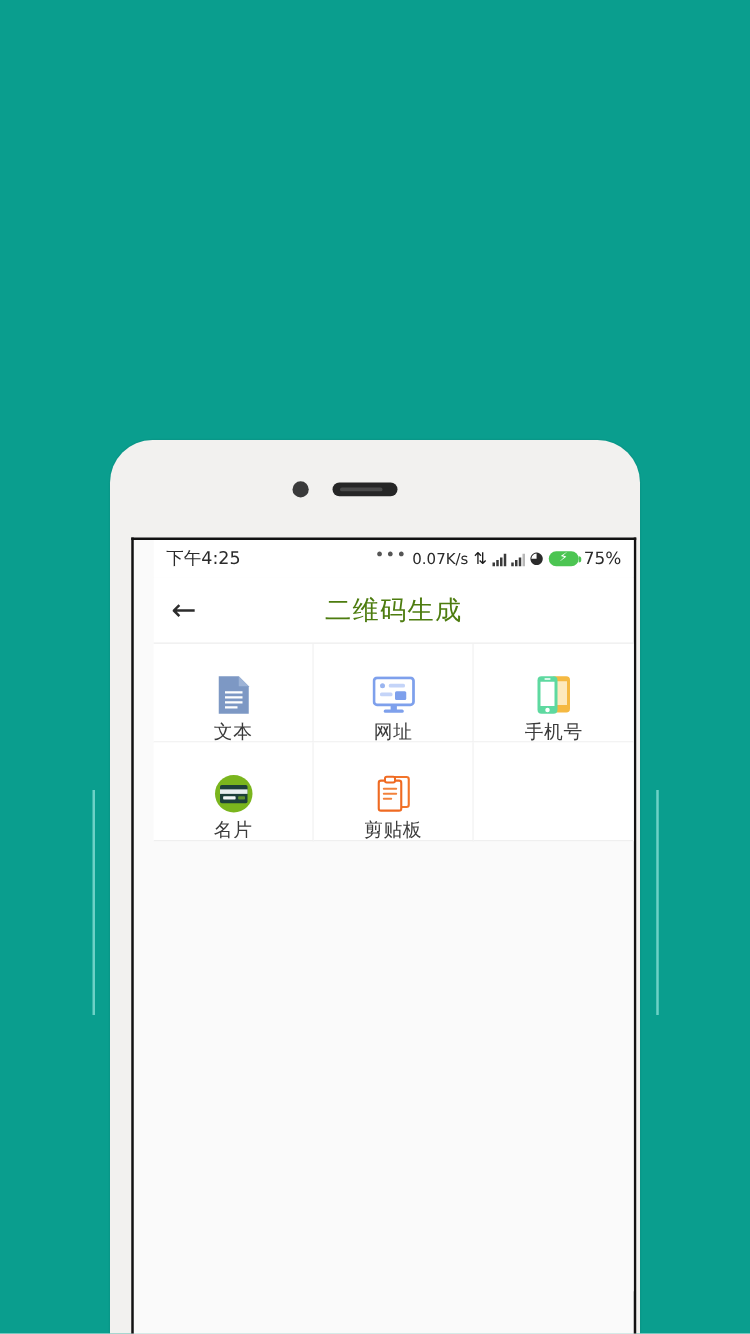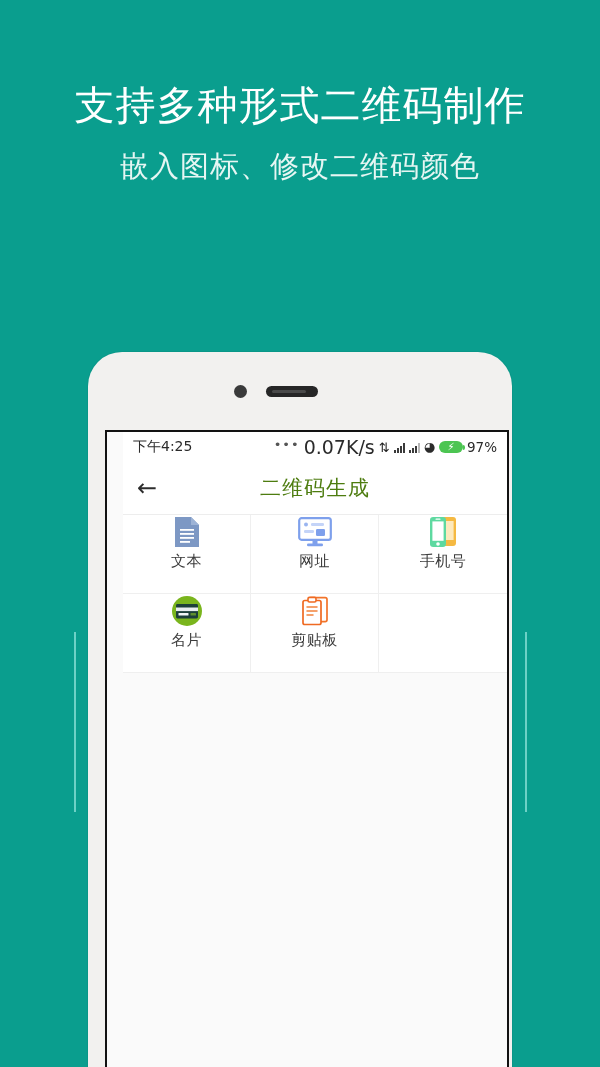--- a/index.html
+++ b/index.html
@@ -133,21 +133,21 @@
     font-size: 13.5px;
     color: #2b2b2b;
   }
   .sb-dots {
     letter-spacing: 1px;
     font-size: 13px;
     color: #555;
     position: relative;
     top: -3px;
   }
-  .sb-speed { font-size: 19px; }
+  .sb-speed { font-size: 12px; }
   .bt-icon { font-size: 13px; color: #1a1a1a; }
   .bars {
     display: inline-flex;
     align-items: flex-end;
     gap: 1px;
     height: 11px;
   }
   .bars i {
     display: block;
     width: 2px;
@@ -220,21 +220,21 @@
     grid-template-columns: repeat(3, 1fr);
     background: #ffffff;
   }
   .cell {
     height: 79px;
     border-right: 1px solid #efefef;
     border-bottom: 1px solid #efefef;
     display: flex;
     flex-direction: column;
     align-items: center;
-    justify-content: flex-start;
+    justify-content: flex-end;
     box-sizing: border-box;
     cursor: pointer;
     background: #ffffff;
   }
   .cell:nth-child(3n) { border-right: none; }
   .cell.empty { cursor: default; }
   .cell-icon {
     height: 34px;
     width: 40px;
     display: flex;
@@ -251,24 +251,20 @@
   .app-body {
     background: #fafafa;
     height: 360px;
   }
 </style>
 </head>
 <body>
 
 <div class="screen">
 
-  <div class="hero">
-    <div class="hero-title">支持多种形式二维码制作</div>
-    <div class="hero-sub">嵌入图标、修改二维码颜色</div>
-  </div>
 
   <div class="accent-line accent-left"></div>
   <div class="accent-line accent-right"></div>
 
   <div class="phone">
 
     <div class="phone-top">
       <div class="camera-dot"></div>
       <div class="speaker"></div>
     </div>
@@ -291,21 +287,21 @@
           <span class="bars dim">
               <i></i>
               <i></i>
               <i></i>
               <i></i>
             </span>
           <span class="wifi-icon">◕</span>
           <span class="battery">
               <span class="bolt">⚡</span>
             </span>
-          <span class="sb-pct">97%</span>
+          <span class="sb-pct">75%</span>
         </div>
       </div>
 
       <div class="appbar">
         <div class="back-arrow">←</div>
         <div class="appbar-title">二维码生成</div>
       </div>
 
       <div class="grid">
 

